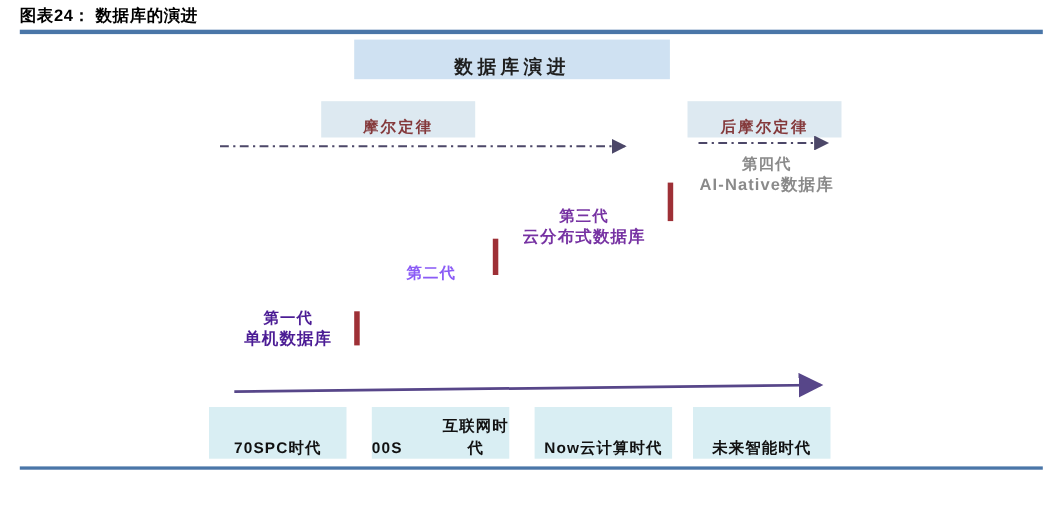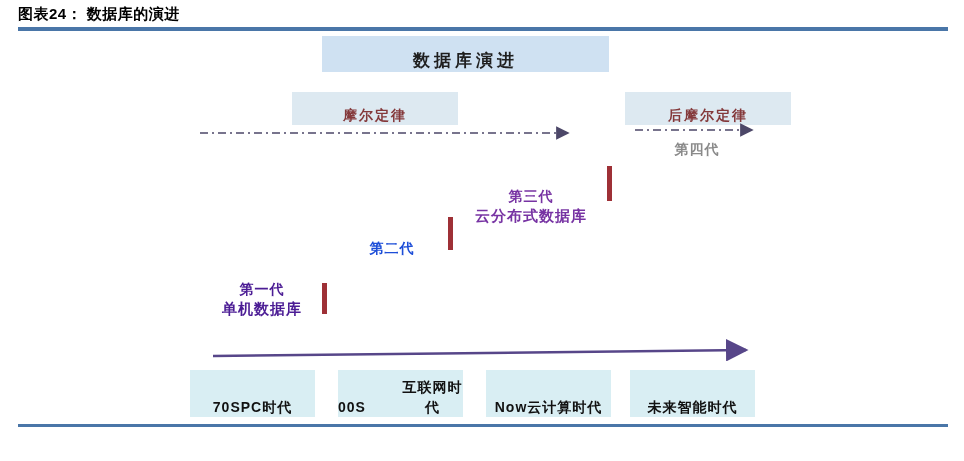--- a/index.html
+++ b/index.html
@@ -27,21 +27,21 @@
     display: flex; align-items: flex-end; justify-content: center;
     text-align: center;
   }
   .main-title-box {
     left: 322px; top: 36px; width: 287px; height: 36px;
     background: #cfe1f2;
     font-size: 17px; font-weight: bold; color: #1f1f1f;
     letter-spacing: 4px;
   }
   .law-box {
-    top: 92px; width: 166px; height: 33px;
+    top: 92px; width: 140px; height: 33px;
     background: #dde9f1;
     font-size: 14px; font-weight: bold; color: #84393b;
     letter-spacing: 2px;
   }
   .law-box.left { left: 292px; }
   .law-box.right { left: 625px; }
   .gen-label {
     position: absolute; text-align: center;
     font-weight: bold; font-size: 14px; line-height: 19px;
     letter-spacing: 1px; white-space: nowrap;
@@ -111,29 +111,30 @@
   </svg>
 
   <div class="tick-bar b1"></div>
   <div class="tick-bar b2"></div>
   <div class="tick-bar b3"></div>
 
   <div class="gen-label gen1" style="color: #4c1d95;">
     <div class="l1">第一代</div>
     <div class="l2">单机数据库</div>
   </div>
-  <div class="gen-label gen2" style="color: #1d4ed8;">
+  <div class="gen-label gen2" style="color: #8b5cf6;">
     <div class="l1">第二代</div>
   </div>
   <div class="gen-label gen3" style="color: rgb(119, 51, 163);">
     <div class="l1">第三代</div>
     <div class="l2">云分布式数据库</div>
   </div>
   <div class="gen-label gen4" style="color: rgb(138, 138, 138);">
     <div class="l1">第四代</div>
+    <div class="l2">AI-Native数据库</div>
   </div>
 
   <div class="box era-box era1">
     <div>70S</div>
     <div>PC时代</div>
   </div>
   <div class="box era-box era2">
     <div>00S</div>
     <div>互联网时代</div>
   </div>

